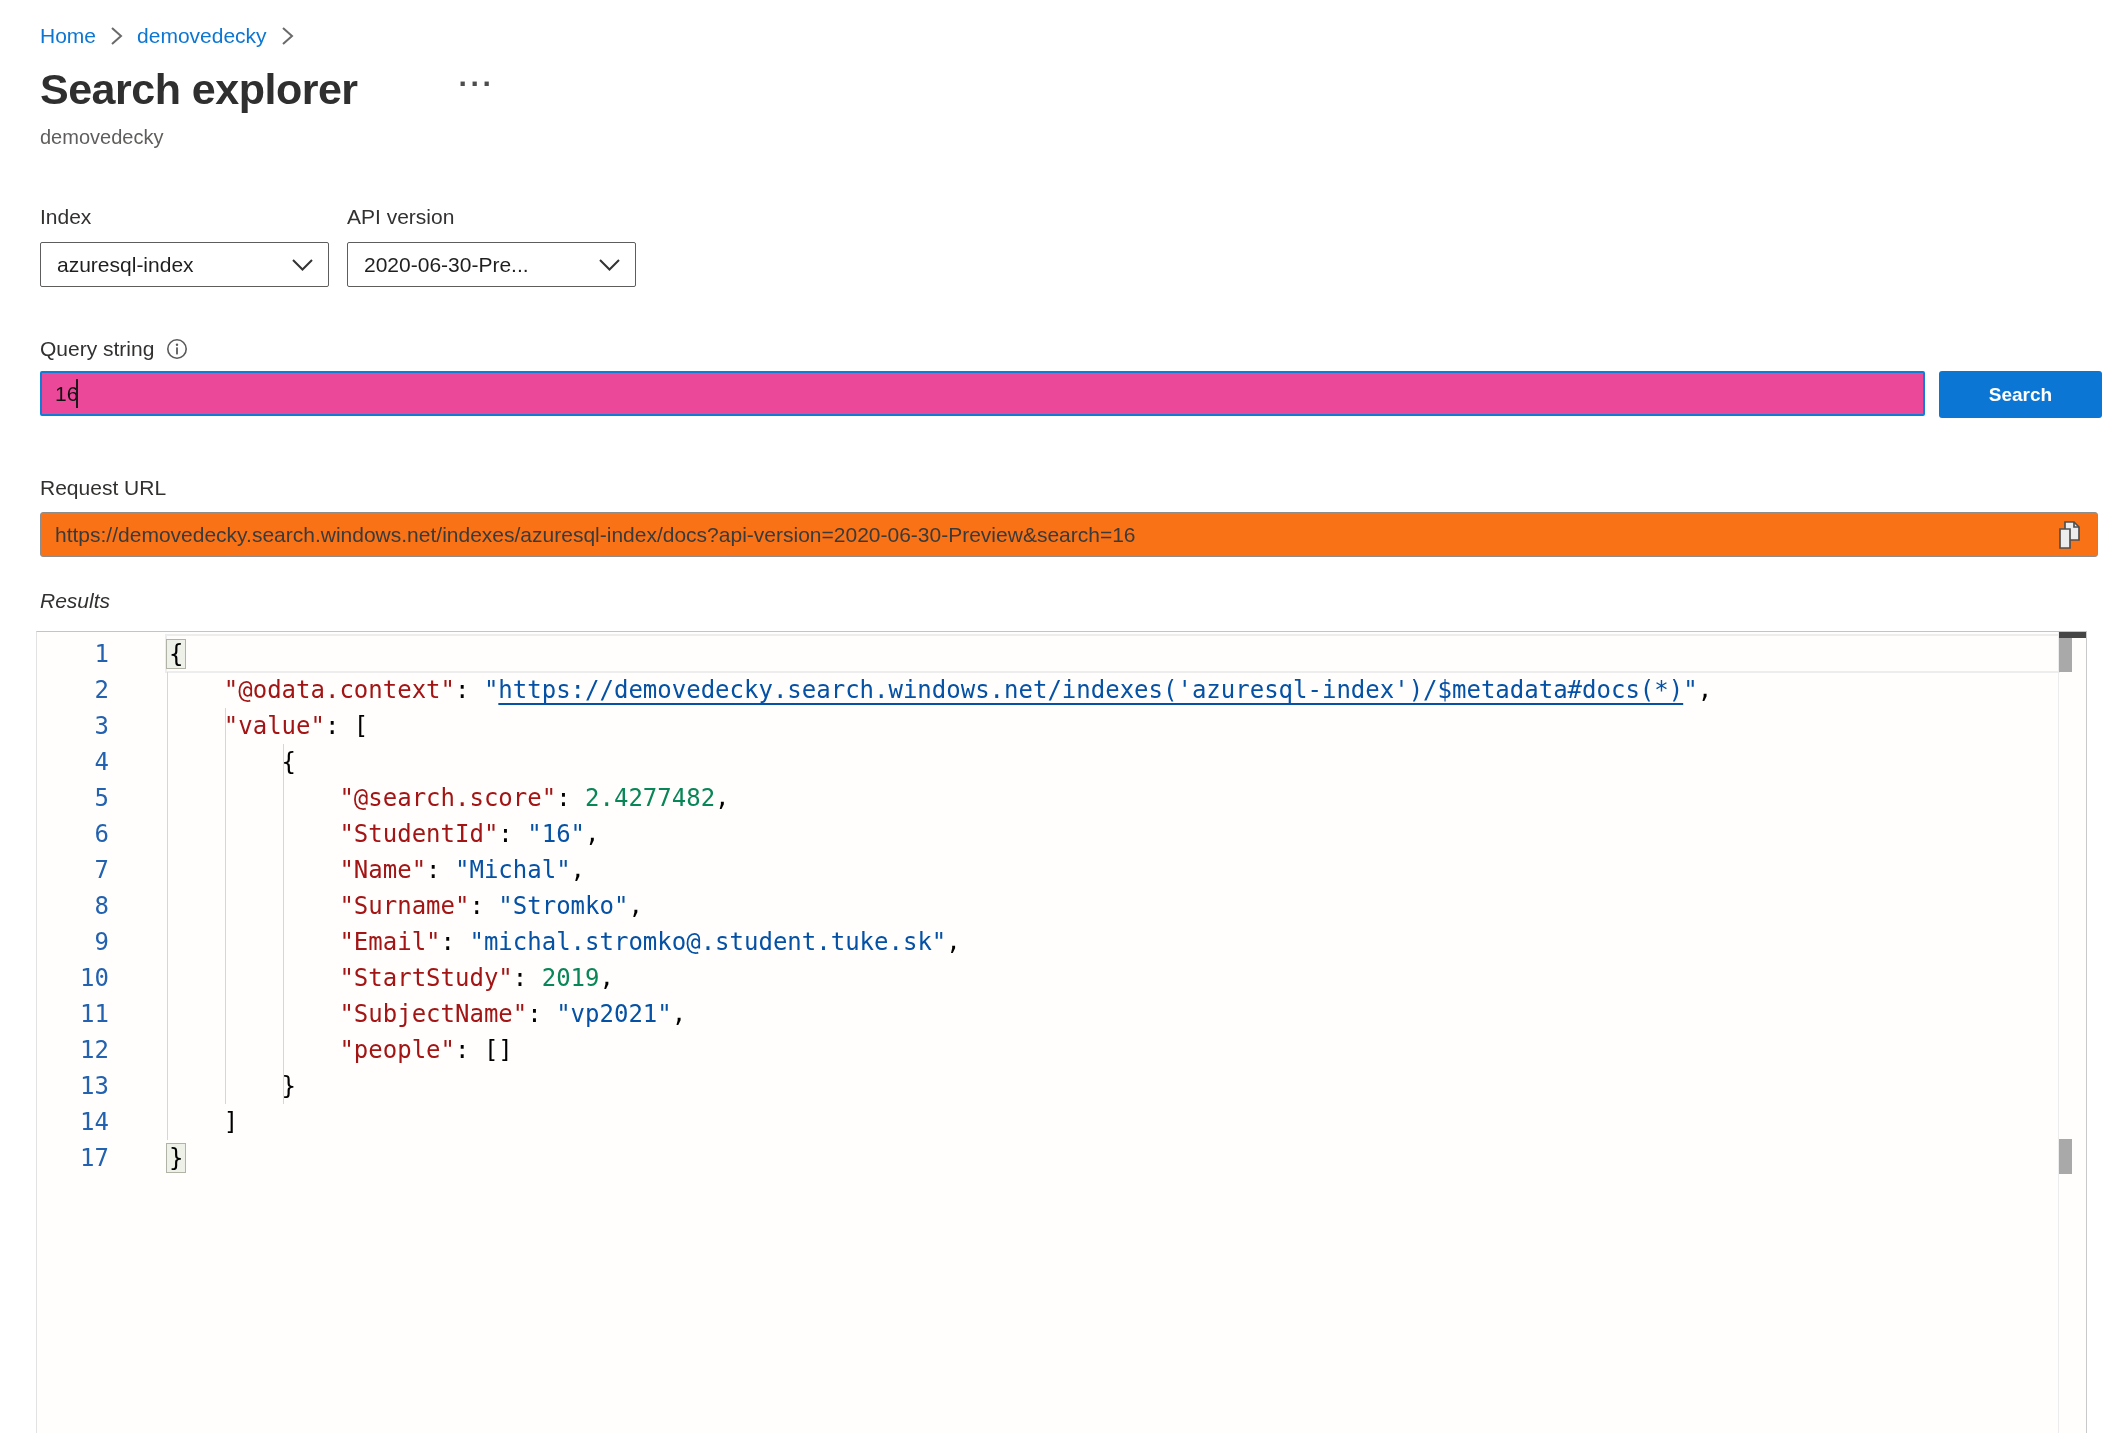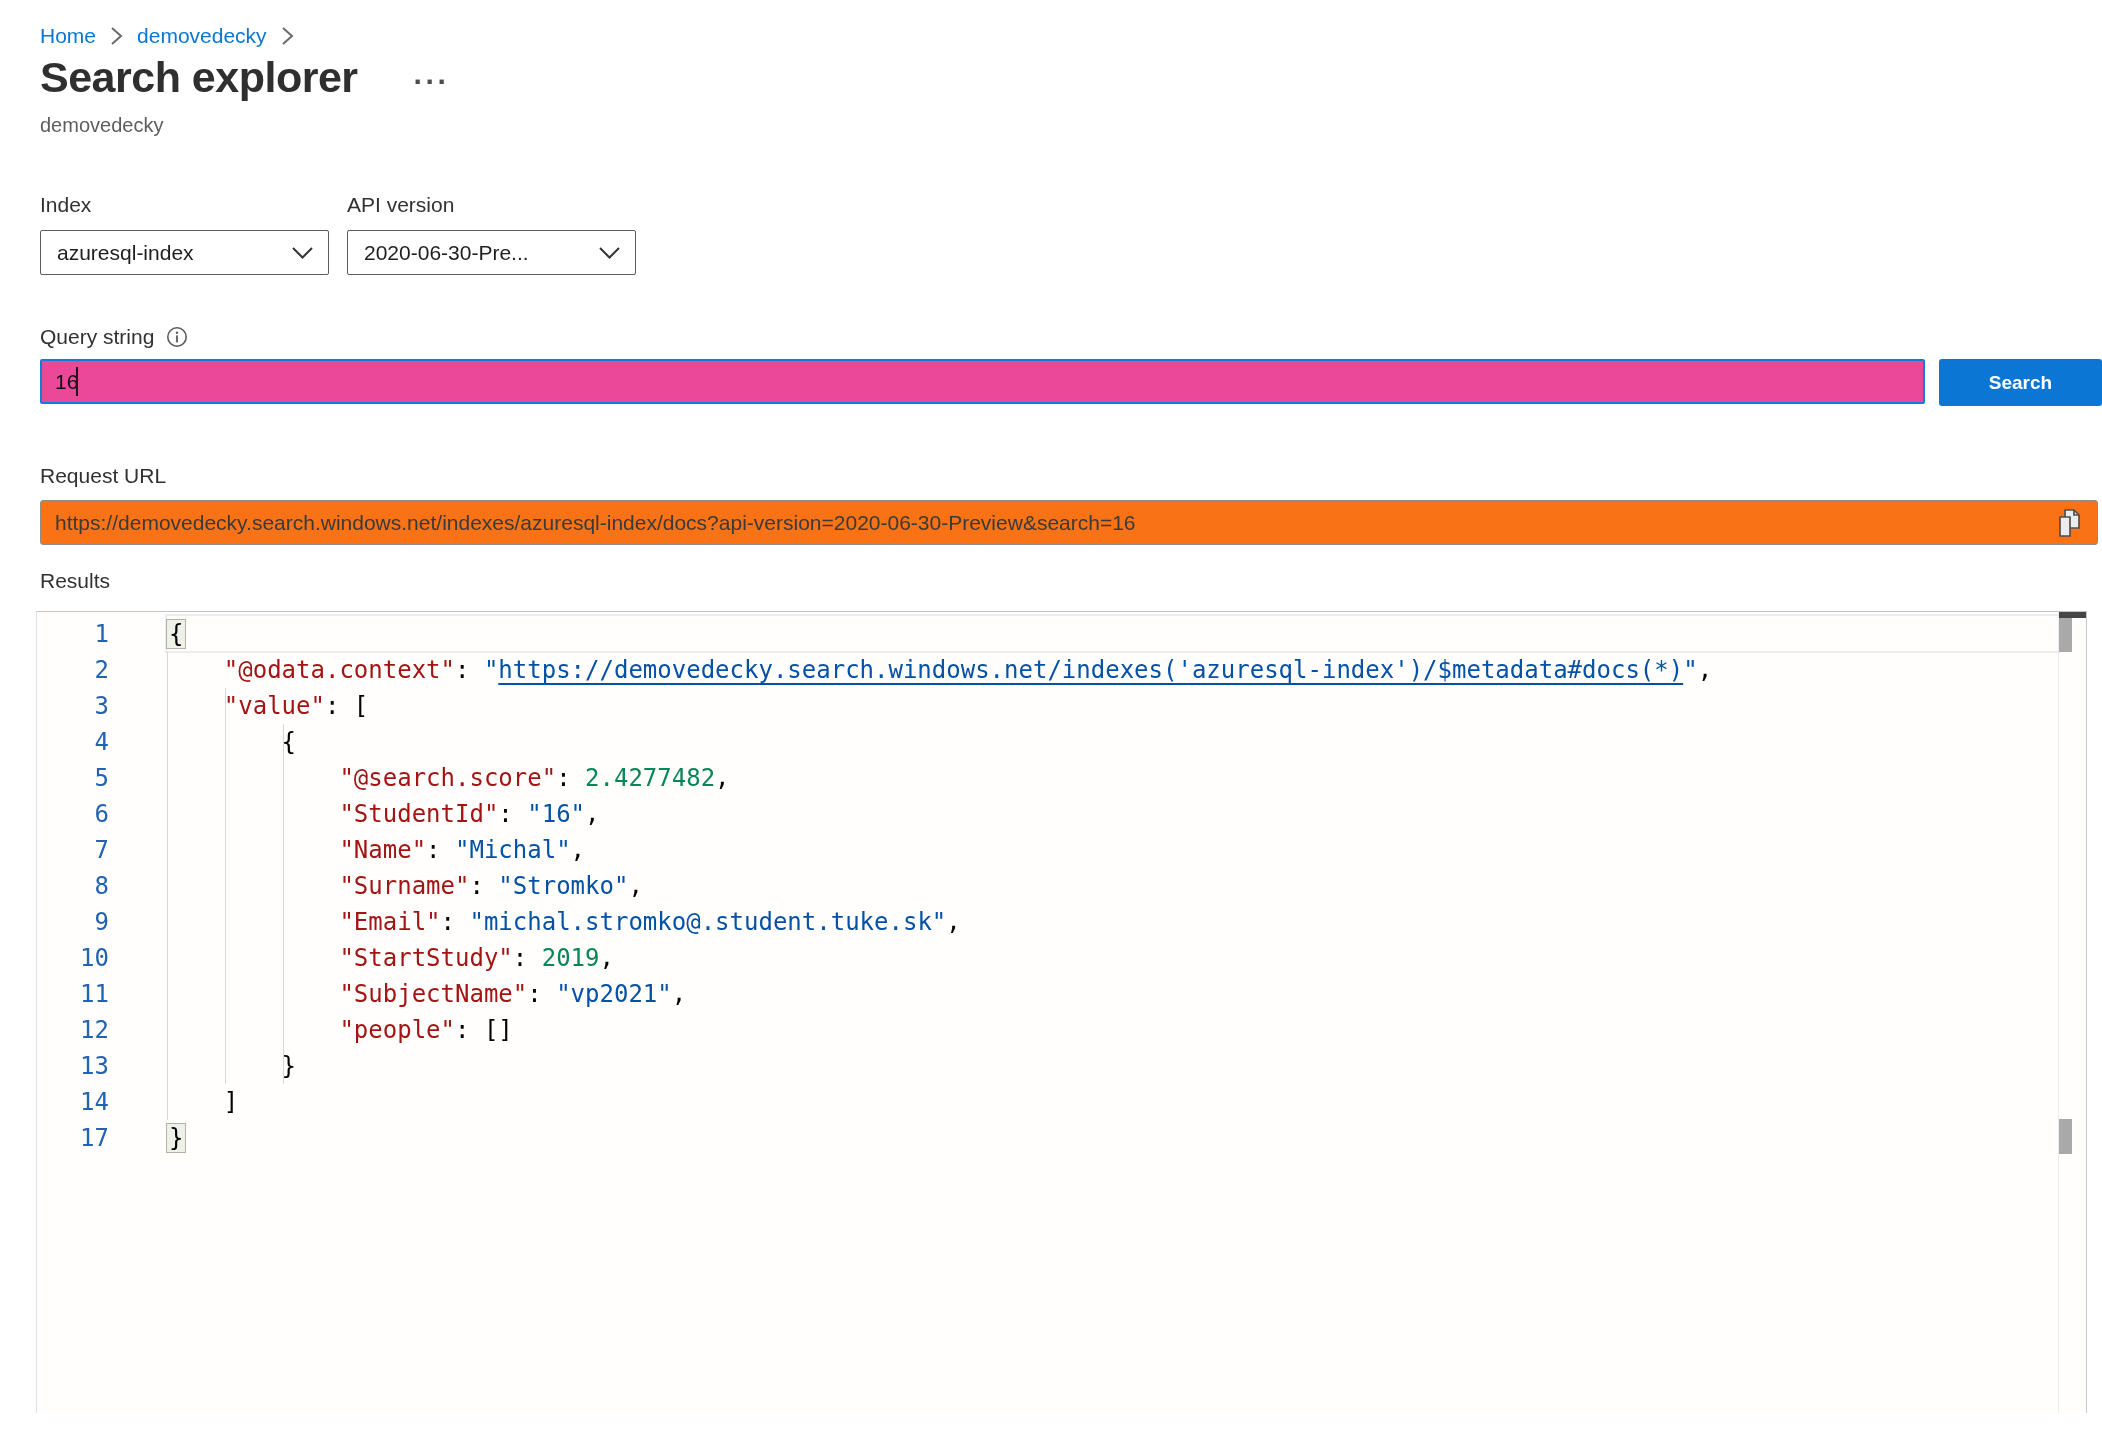--- a/index.html
+++ b/index.html
@@ -9,21 +9,21 @@
     background:#fff; font-family:"Liberation Sans", sans-serif; color:#323130;
   }
   .content { padding:24px 0 0 40px; }
 
   
   .breadcrumb { display:flex; align-items:center; gap:14px; font-size:21px; }
   .breadcrumb a { color:#0b76d3; text-decoration:none; cursor:pointer; }
   .crumb-sep { color:#6a6a6a; display:flex; align-items:center; }
 
   
-  .title-row { display:flex; align-items:center; margin-top:4px; }
+  .title-row { display:flex; margin-top:16px;gap:45px; }
   .page-title { font-size:43px; font-weight:700; color:#2f2f2f; letter-spacing:-0.5px; line-height:50px; }
   .ellipsis-menu { margin-left:56px; margin-top:10px; font-size:30px; font-weight:700; color:#4d4d4d; letter-spacing:2px; cursor:pointer; line-height:20px; }
   .subtitle { margin-top:12px; font-size:20px; color:#605e5c; }
 
   
   .form-row { display:flex; gap:18px; margin-top:56px; }
   .field-label { display:block; font-size:21px; color:#323130; margin-bottom:13px; }
   .dropdown {
     width:289px; height:45px; border:1px solid #5f5d5b; border-radius:2px;
     display:flex; align-items:center; justify-content:space-between;
@@ -48,21 +48,21 @@
   
   .section-label { font-size:21px; color:#323130; }
   .request-label { margin-top:58px; }
   .url-field {
     margin-top:12px; width:2058px; height:45px; background:#f97316;
     border:1px solid #8f8d8b; border-radius:3px; display:flex; align-items:center;
     padding:0 14px 0 14px; font-size:21px; color:#3a3a3a; white-space:nowrap; overflow:hidden;
   }
   .copy-btn { margin-left:auto; display:flex; align-items:center; cursor:pointer; flex:none; }
 
-  .results-label { margin-top:24px; }
+  .results-label { margin-top:32px;font-style:italic; }
 
   
   .editor {
     position:relative; margin-top:18px; margin-left:-4px; width:2051px; height:802px;
     border-top:1px solid #c4c4c4; border-left:1px solid #e2e2e2; border-right:1px solid #c9c9c9;
     background:#fffefc; font-family:"DejaVu Sans Mono", monospace; font-size:24px; overflow:hidden;
   }
   .cur-line { position:absolute; left:128px; top:2px; width:1895px; height:39px; border:2px solid #ededed; }
   .indent-guide { position:absolute; width:1px; background:#d6d6d6; }
   .g1 { left:130px; top:40px; height:468px; }

